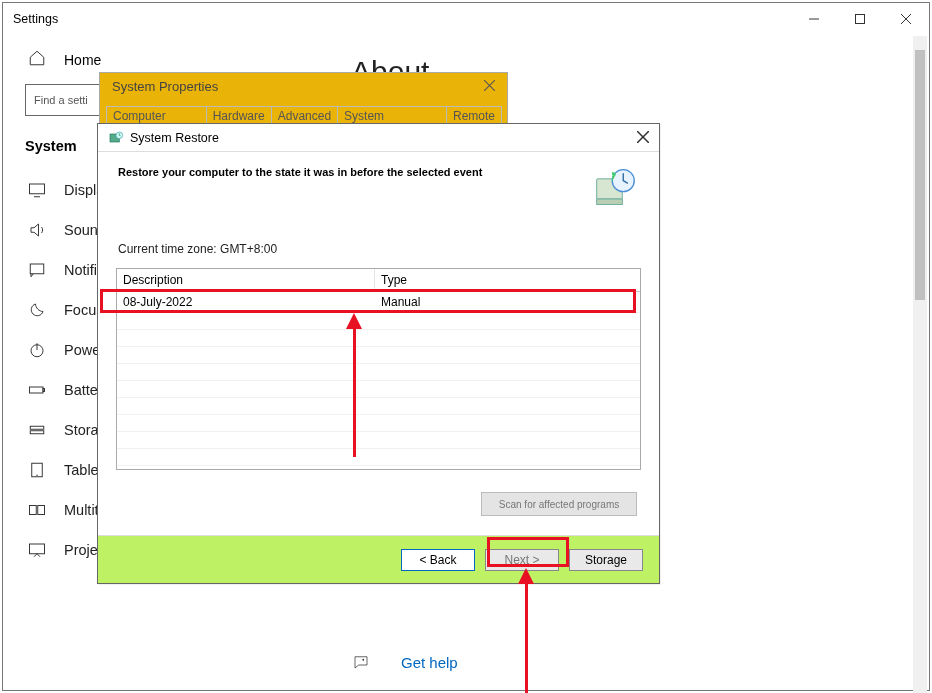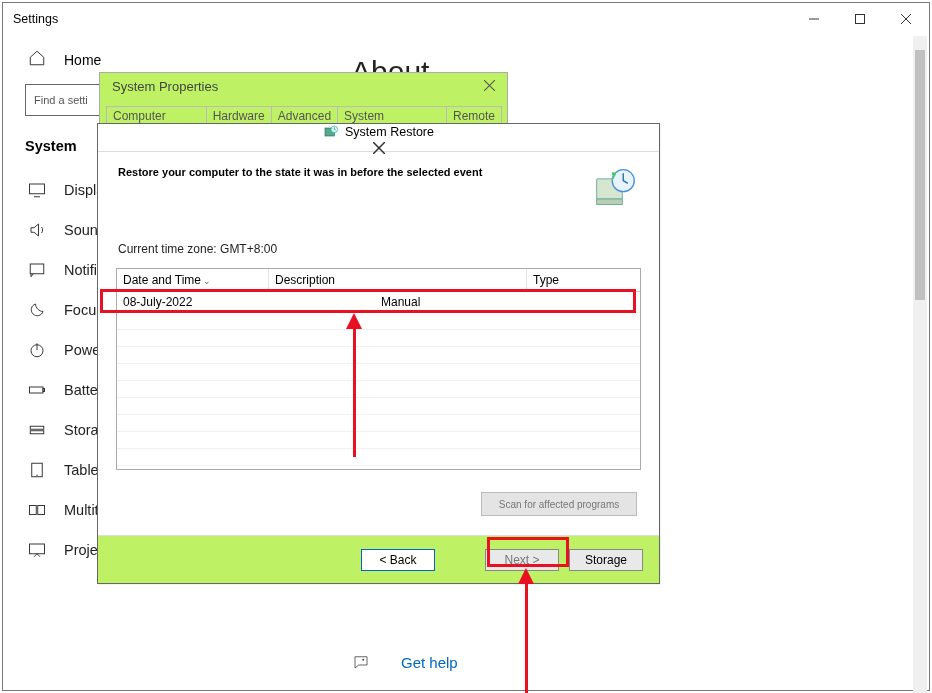--- a/index.html
+++ b/index.html
@@ -28,50 +28,50 @@
   .inc-line { font-size:14px; color:#555; margin-top:44px;}
   .desc-line { font-size:15px; color:#333; margin-top:104px; }
   .help-row { display:flex; align-items:center; gap:30px; margin-top:18px; color:#0067c0; font-size:15px;}
   .help-row.first { margin-top:382px;}
   .help-row .hi { width:20px; height:20px; display:flex; align-items:center; justify-content:center; }
   .help-row .hi svg { width:18px; height:18px; stroke:#333; fill:none;}
   .scrollbar { position:absolute; right:2px; top:1px; width:14px; height:686px; background:#f0f0f0;}
   .scrollbar::before{content:''; position:absolute; top:14px; left:2px; width:10px; height:250px; background:#c0c0c0;}
 
   
-  .sysprop { position:absolute; left:99px; top:72px; width:409px; height:60px; background:#bef264; border:1px solid #aaa; }
+  .sysprop { position:absolute; left:99px; top:72px; width:409px; height:60px; background:#eab308; border:1px solid #aaa; }
   .sysprop-title { display:flex; align-items:center; justify-content:space-between; padding:6px 12px; font-size:13px; color:#444;}
   .sysprop-title svg{width:11px;height:11px;stroke:#555;}
   .sysprop-tabs { display:flex; gap:0; padding:6px 6px 0 6px; font-size:12px; color:#555;}
   .sysprop-tab { border:1px solid #bbb; border-bottom:none; padding:2px 6px; margin-right:-1px;}
 
   
   .restore { position:absolute; left:97px; top:123px; width:563px; height:461px; background:#fff; border:1px solid #666; box-shadow:1px 1px 0 rgba(0,0,0,0.05);}
-  .restore-titlebar { height:28px; display:flex; align-items:center; justify-content:space-between; padding:0 10px; border-bottom:1px solid #ddd;flex-direction:column;}
+  .restore-titlebar { height:28px; display:flex; align-items:center; justify-content:space-between; padding:0 10px; border-bottom:1px solid #ddd;}
   .restore-titlebar .lt { display:flex; align-items:center; gap:6px; font-size:12.5px;}
   .restore-titlebar .lt .ri { width:16px; height:16px; display:flex; align-items:center; justify-content:center;}
   .restore-titlebar svg.close {width:12px;height:12px;stroke:#333; stroke-width:1.3;}
   .restore-head { padding:14px 18px 6px 20px; display:flex; align-items:flex-start; justify-content:space-between;}
   .restore-head .txt { font-size:11px; font-weight:600; }
   .restore-icon { width:44px; height:44px; margin-right:4px;}
   .restore-icon svg{width:44px;height:44px;}
   .tz { font-size:12px; color:#222; padding:26px 0 6px 20px;}
   .restore-table { margin:6px 18px 0 18px; border:1px solid #aaa; height:202px; overflow:hidden;}
   .rt-head { display:flex; background:#fff; border-bottom:1px solid #ccc; font-size:12px;}
   .rt-head > div { padding:4px 6px; border-right:1px solid #e3e3e3;}
   .rt-row { display:flex; font-size:12px; border-bottom:1px solid #f1f1f1;}
   .rt-row > div { padding:3px 6px;}
   .rt-blank { height:17px; border-bottom:1px solid #f1f1f1;}
   .col-dt{width:152px;} .col-desc{width:258px;} .col-type{flex:1; border-right:none !important;}
   .chev { display:inline-block; margin-left:2px; font-size:9px; color:#666;}
   .scan-btn { position:absolute; right:22px; top:368px; width:156px; height:24px; background:#e4e4e4; color:#777; border:1px solid #bbb; font-size:10px; display:flex; align-items:center; justify-content:center;}
   .restore-foot { position:absolute; bottom:0; left:0; right:0; height:48px; background:#bef264; border-top:1px solid #ddd; display:flex; align-items:center; justify-content:flex-end; gap:10px; padding:14px 16px;}
   .dlg-btn { width:74px; height:22px; font-size:12px; display:flex; align-items:center; justify-content:center; border:1px solid #888; background:#e9e9e9;}
   .dlg-btn.back { border:1px solid #0067c0; background:#fff;}
-  .dlg-btn.next { color:#777;margin-left:40px;}
+  .dlg-btn.next { color:#777;}
   .dlg-btn.cancel { }
 
   
   .red-box { position:absolute; border:3px solid #e81123; pointer-events:none;}
   .red-arrow { position:absolute; pointer-events:none;}
   .red-arrow .shaft{position:absolute; background:#e81123;}
   .red-arrow .head{position:absolute; width:0;height:0;}
 </style>
 </head>
 <body>
@@ -278,21 +278,20 @@
         <path d="M33 8v8l5 3" stroke="#2c6aa0" stroke-width="1.5" fill="none"></path>
         <path d="M21 16a12 12 0 0 1 3-8l-3-1 1 4 3-2" fill="#5fa650" stroke="#3d7"></path>
       </svg>
     </div>
   </div>
 
   <div class="tz">Current time zone: GMT+8:00</div>
 
   <div class="restore-table">
     <div class="rt-head">
-      <div class="col-dt"><span>Date and Time</span><span class="chev">⌄</span></div>
       <div class="col-desc">Description</div>
       <div class="col-type">Type</div>
     </div>
     <div class="rt-row">
       <div class="col-desc">08-July-2022</div>
       <div class="col-type">Manual</div>
     </div>
     <div class="rt-blank"></div>
       <div class="rt-blank"></div>
       <div class="rt-blank"></div>

